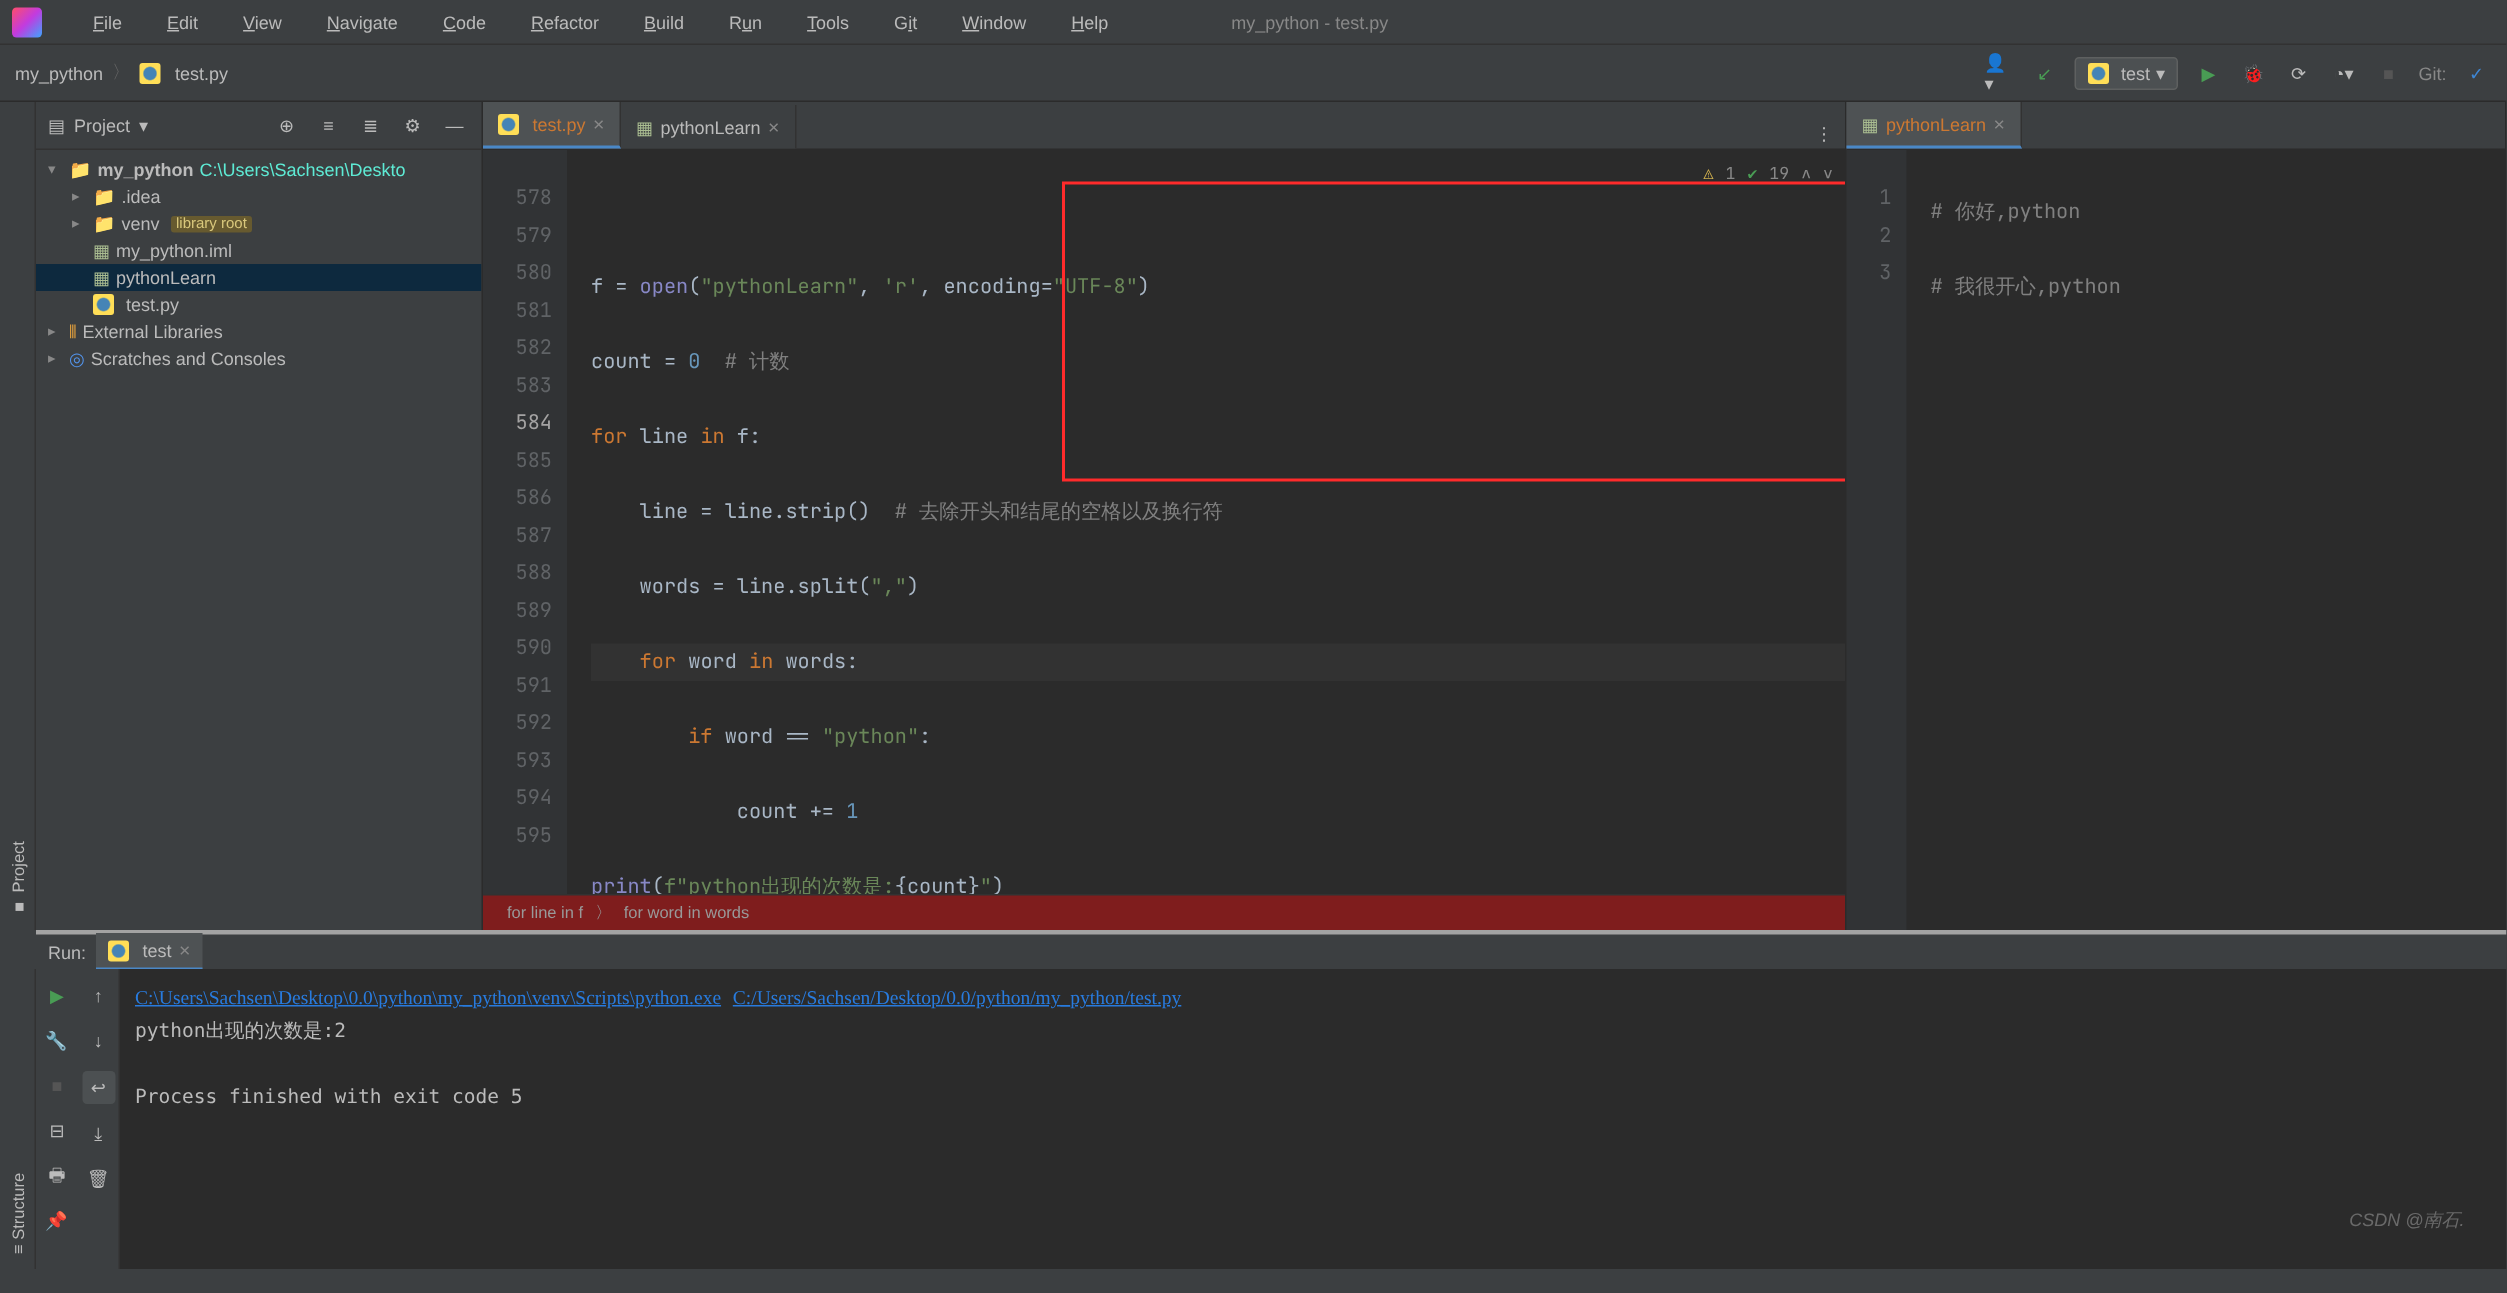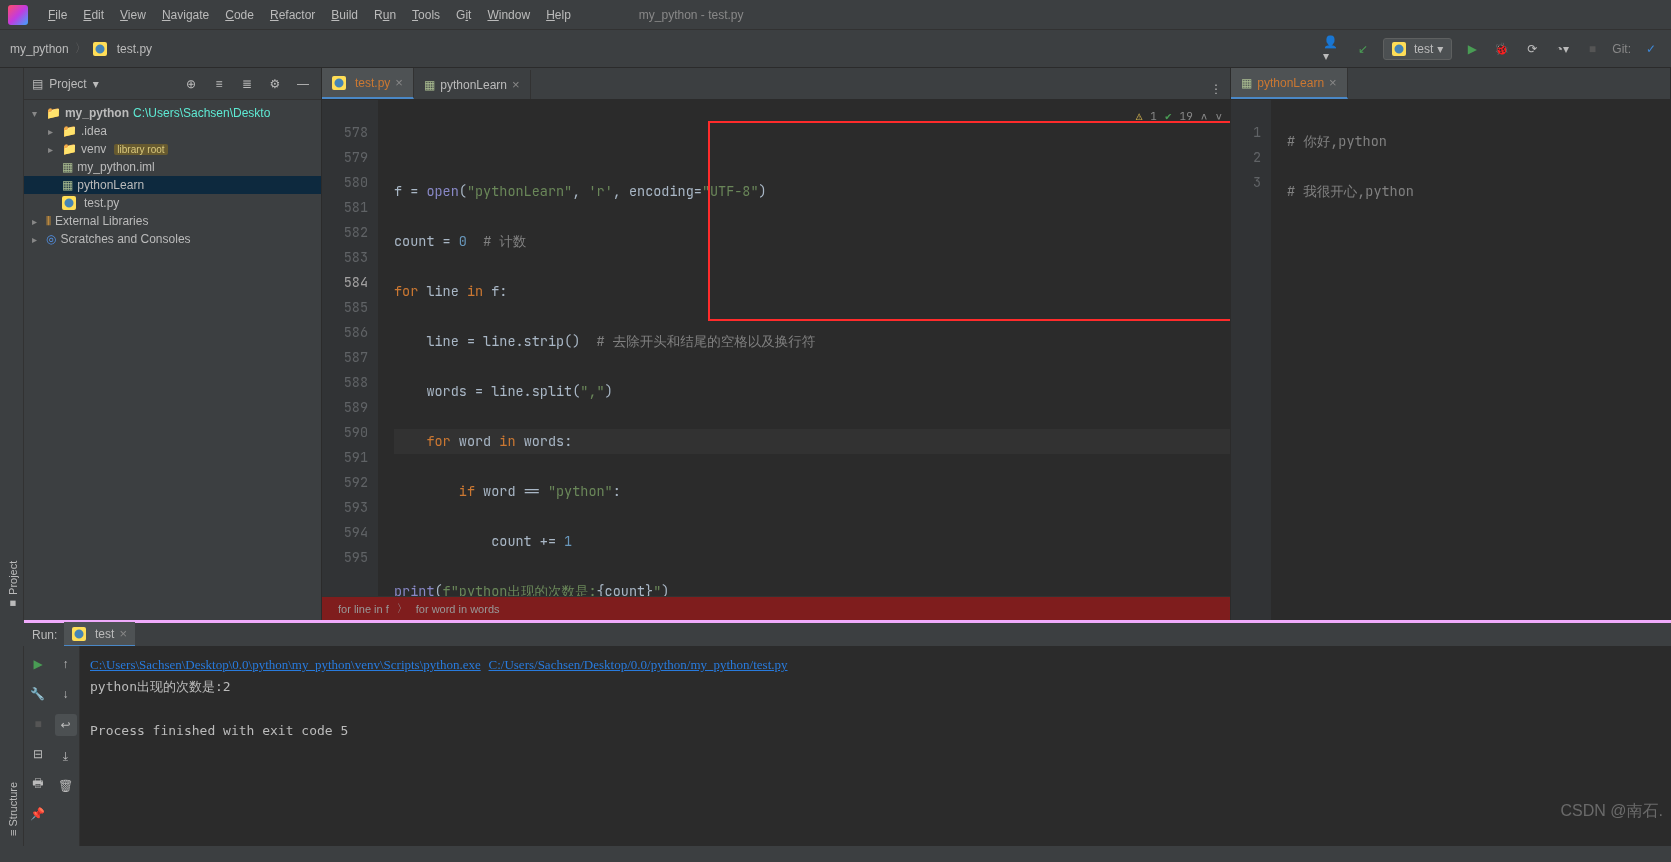--- a/index.html
+++ b/index.html
@@ -1,17 +1,17 @@
 <!DOCTYPE html>
 <html><head>
 <meta charset="utf-8">
 <style>
 * { margin: 0; padding: 0; box-sizing: border-box; }
 body { font-family: 'Segoe UI', sans-serif; font-size: 12px; background: #3c3f41; color: #bbbbbb; width: 1671px; height: 862px; overflow: hidden; position: relative; }
-.menubar { height: 30px; background: #3c3f41; display: flex; align-items: center; padding: 0 8px; border-bottom: 1px solid #323232; }
+.menubar { height: 30px; background: #3c3f41; display: flex; align-items: center; padding: 0 8px; border-bottom: 1px solid #323232; gap: 14px; }
 .menubar .logo { width: 20px; height: 20px; margin-right: 12px; background: linear-gradient(135deg, #ff4d6a, #c23bdf, #3ca5ff); border-radius: 3px; }
 .menubar .menu-item { padding: 4px 8px; cursor: pointer; }
 .menubar .menu-item u { text-decoration: underline; }
 .menubar .window-title { margin-left: 60px; color: #888; }
 .navbar { height: 38px; background: #3c3f41; display: flex; align-items: center; padding: 0 10px; border-bottom: 1px solid #2b2b2b; justify-content: space-between; }
 .breadcrumb { display: flex; align-items: center; gap: 6px; }
 .breadcrumb .sep { color: #666; }
 .py-icon { display:inline-block; width: 14px; height:14px; background: radial-gradient(#4584b6 40%, #ffde57 50%); border-radius: 2px; margin-right: 4px; vertical-align: middle;}
 .nav-right { display: flex; align-items: center; gap: 10px; }
 .run-config { background: #4c5052; border: 1px solid #5e6060; border-radius: 3px; padding: 3px 8px; display: flex; align-items: center; gap: 4px; }
@@ -52,27 +52,27 @@
 .str { color: #6a8759; }
 .num { color: #6897bb; }
 .cmt { color: #808080; }
 .builtin { color: #8888c6; }
 .var { color: #a9b7c6; }
 .cur-line { background: #323232; }
 .inspections { position: absolute; top: 4px; right: 8px; display: flex; gap: 8px; align-items: center; font-size: 11px; color: #888; z-index: 3;}
 .warn-badge { color: #cfaf4e; }
 .ok-badge { color: #499c54; }
 .breadcrumb-bar { height: 24px; background: #7f1d1d; border-top: 1px solid #323232; display: flex; align-items: center; padding: 0 16px; gap: 8px; font-size: 11px; color: #999;}
-.run-header-strip { position: absolute; left:24px; top: 620px; height: 26px; background: #3c3f41; width: 1647px; border-top: 3px solid #f0abfc; display: flex; align-items: center; padding: 0 8px;}
+.run-header-strip { position: absolute; left:24px; top: 620px; height: 26px; background: #3c3f41; width: 1647px; border-top: 3px solid #a3a3a3; display: flex; align-items: center; padding: 0 8px;}
 .run-tab { background: #4e5254; padding: 4px 8px; display: flex; align-items: center; gap: 5px; border-bottom: 2px solid #4a88c7;}
 .run-left-tools { width: 28px; background: #3c3f41; display: flex; flex-direction: column; align-items: center; gap: 10px; padding-top: 8px; }
 .run-left-tools2 { width: 28px; background: #3c3f41; display: flex; flex-direction: column; align-items: center; gap: 10px; padding-top: 8px; border-right: 1px solid #323232;}
 .run-output { flex: 1; padding: 8px 10px; font-family: Consolas, monospace; font-size: 13px; line-height: 22px; color: #bbbbbb;}
 .run-output .link { color: #287bde; text-decoration: underline; font-family: Liberation Serif, serif; }
-.watermark { position: absolute; bottom: 40px; right: 8px; color: rgba(200,200,200,0.4); font-size: 16px;}
+.watermark { position: absolute; bottom: 40px; right: 28px; color: rgba(200,200,200,0.4); font-size: 12px; font-style: italic;}
 .struct-gutter { position: absolute; left: 0; top: 646px; width: 24px; height: 200px; background: #3c3f41; writing-mode: vertical-rl; border-right: 1px solid #323232;}
 .struct-gutter .tab { transform: rotate(180deg); padding: 10px 4px; font-size: 11px;}
 .menu-icon-more { margin-left: auto; margin-right: 4px;}
 </style>
 </head>
 <body>
 
 <div class="menubar">
   <div class="logo"></div>
   <div class="menu-item"><u>F</u>ile</div>

